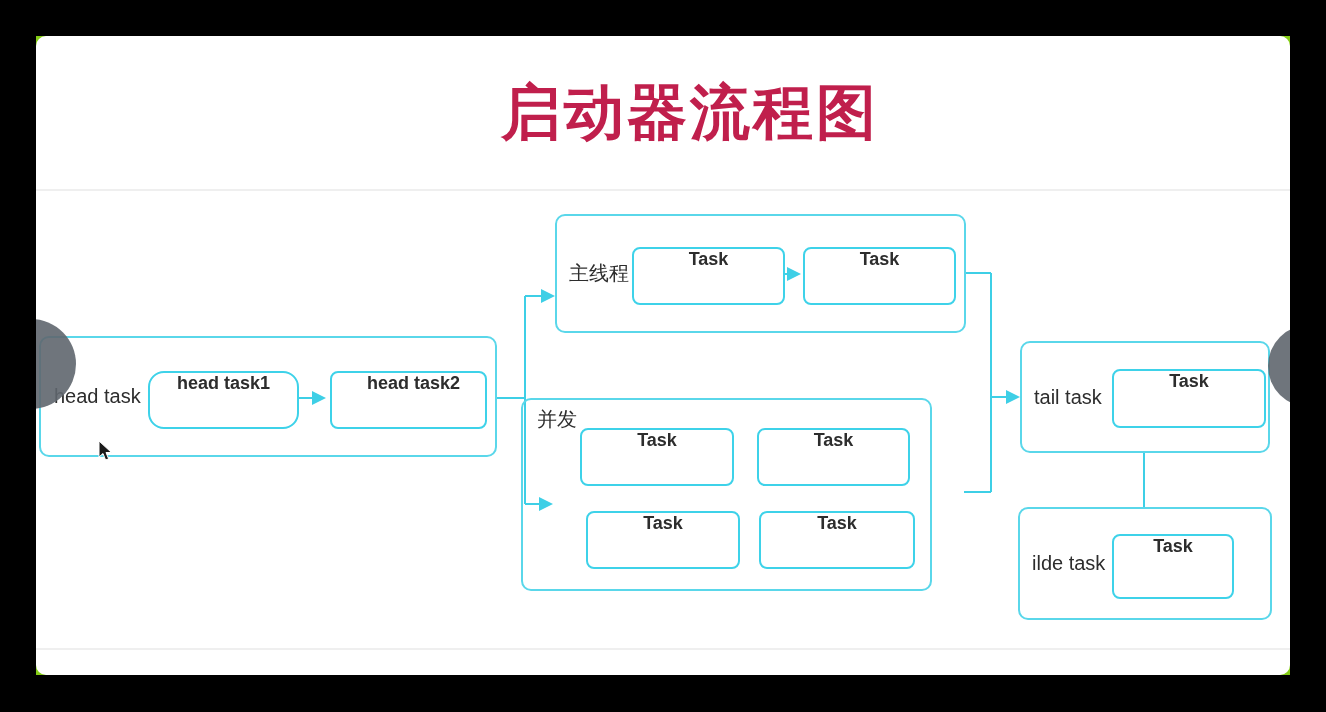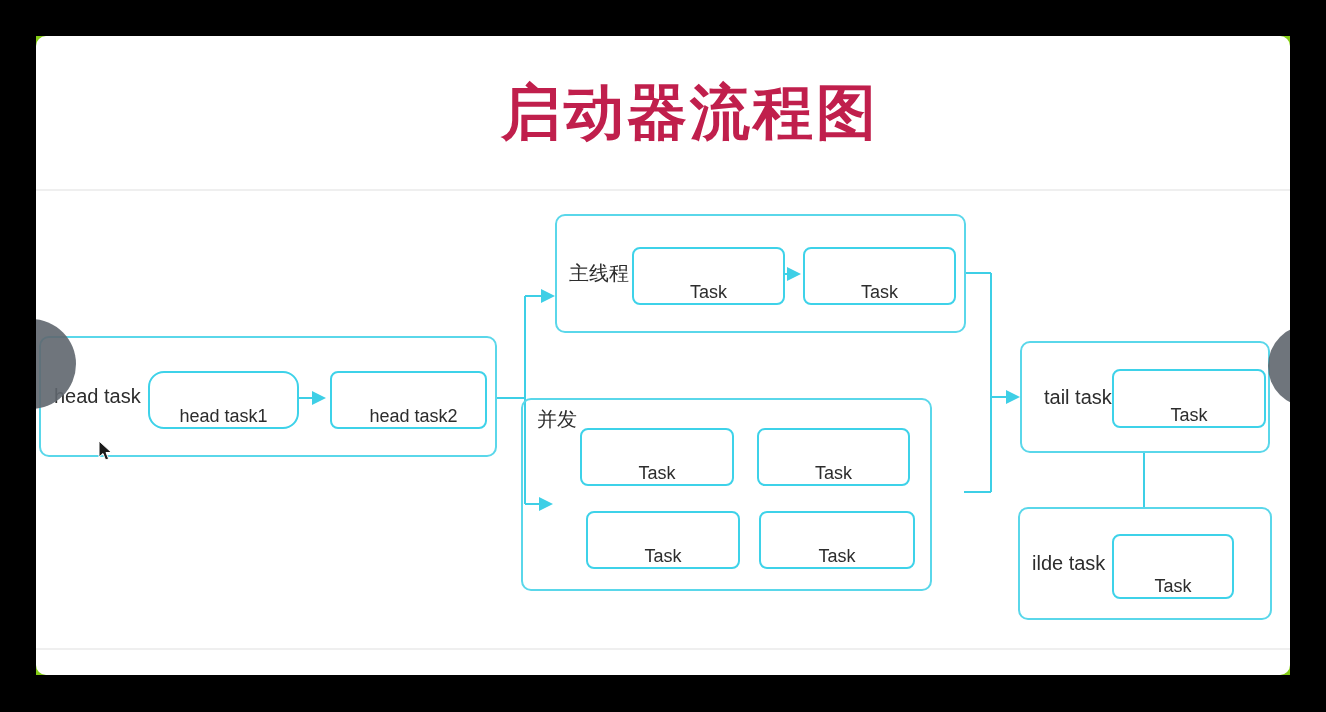--- a/index.html
+++ b/index.html
@@ -21,22 +21,22 @@
   .divider.bottom { top:648px; }
 
   svg.connectors { position:absolute; left:0; top:0; width:1326px; height:712px;
                    z-index:3; pointer-events:none; }
 
   .group { position:absolute; border:2px solid #5ad7ea; border-radius:10px; z-index:4; }
   .group-label { position:absolute; top:0; bottom:0; display:flex; align-items:center;
                  font-size:20px; font-weight:400; color:#2d2d2d; white-space:nowrap; }
   .group-label.corner { bottom:auto; }
   .task-box { position:absolute; border:2px solid #3ed2e9; border-radius:8px; background:#fff;
-              display:flex; align-items:flex-end; justify-content:center;
-              font-size:18px; font-weight:400; color:#2d2d2d; }
+              display:flex; align-items:flex-start; justify-content:center;
+              font-size:18px; font-weight:700; color:#2d2d2d; }
 
   .nav-circle { position:absolute; border-radius:50%; background:rgba(95,102,110,0.9); z-index:5; }
   .nav-circle.left  { left:-14px; top:319px; width:90px; height:90px; }
   .nav-circle.right { left:1268px; top:325px; width:82px; height:82px; }
 
   .bar { position:absolute; background:#000; z-index:6; }
   .bar.left   { left:0; top:0; width:36px; height:712px; }
   .bar.right  { left:1290px; top:0; width:36px; height:712px; }
   .bar.top    { left:0; top:0; width:1326px; height:36px; }
   .bar.bottom { left:0; top:675px; width:1326px; height:37px; }
@@ -114,21 +114,21 @@
     </div>
     <div class="task-box" style="left:63px; top:111px; width:154px; height:58px;">
       <span>Task</span>
     </div>
     <div class="task-box" style="left:236px; top:111px; width:156px; height:58px;">
       <span>Task</span>
     </div>
   </div>
 
   <div class="group" style="left:1020px; top:341px; width:250px; height:112px;">
-    <span class="group-label" style="left:12px;margin-left:10px;">tail task</span>
+    <span class="group-label" style="left:12px;">tail task</span>
     <div class="task-box" style="left:90px; top:26px; width:154px; height:59px;">
       <span>Task</span>
     </div>
   </div>
 
   <div class="group" style="left:1018px; top:507px; width:254px; height:113px;">
     <span class="group-label" style="left:12px;">ilde task</span>
     <div class="task-box" style="left:92px; top:25px; width:122px; height:65px;">
       <span>Task</span>
     </div>

